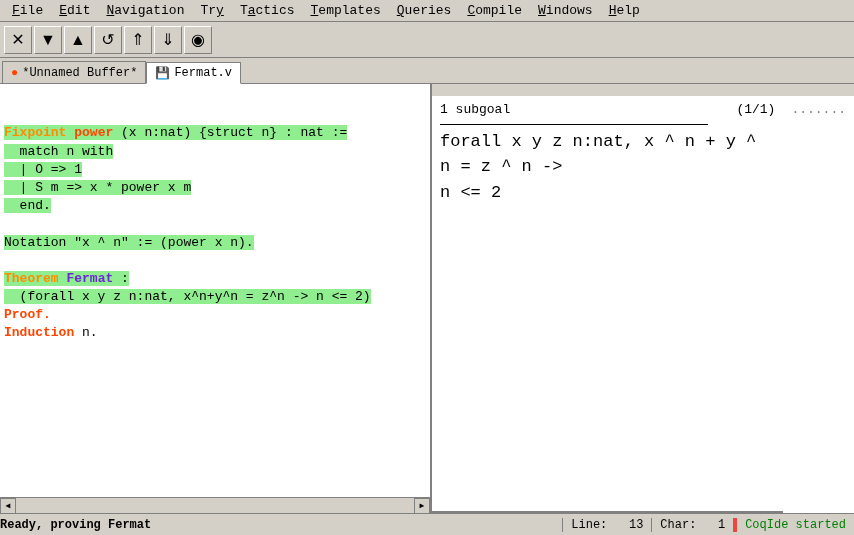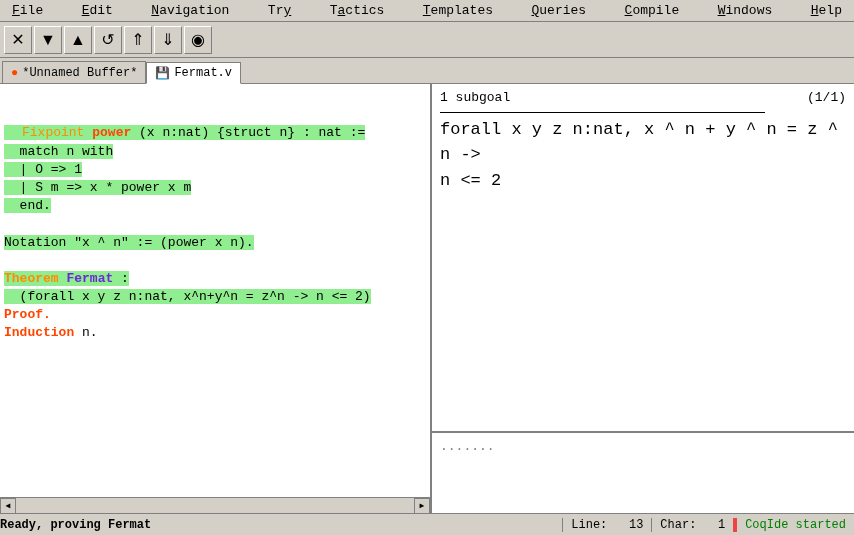--- a/index.html
+++ b/index.html
@@ -15,21 +15,20 @@
     }
 
     
     #menubar {
       background: #d4d0c8;
       display: flex;
       align-items: center;
       height: 22px;
       border-bottom: 1px solid #808080;
       padding: 0 4px;
-      justify-content: space-between;
     }
     .menu-item {
       padding: 2px 8px;
       font-size: 13px;
       cursor: pointer;
       color: #000;
     }
     .menu-item span {
       text-decoration: underline;
     }
@@ -136,22 +135,23 @@
     .scroll-track {
       flex: 1;
       height: 100%;
       background: #d4d0c8;
     }
 
     
     #right-panel {
       flex: 1;
       display: flex;
-      flex-direction: column;
-      background: #fff;
+      flex-direction: row;
+      background: #fff;
+      margin-top: 12px;
     }
 
     
     #goal-area {
       flex: 1;
       padding: 4px 8px;
       font-family: 'Courier New', Courier, monospace;
       font-size: 13px;
       line-height: 1.5;
       overflow: auto;
@@ -249,21 +249,21 @@
   <div class="tab active">
     <span>💾</span>
     <span>Fermat.v</span>
   </div>
 </div>
 
 <div id="main-content">
 
   <div id="editor-panel">
     <div id="editor-area">
-      <pre id="editor-pre"><span class="hl-green"><span style="color:#ff8c00;font-weight:normal;padding-left:18px;">Fixpoint</span> <span style="color:#ff4500;font-weight:bold;">power</span> (x n:nat) {struct n} : nat :=
+      <pre id="editor-pre"><span class="hl-green"><span style="color:#ff8c00;font-weight:bold;">Fixpoint</span> <span style="color:#ff4500;font-weight:bold;">power</span> (x n:nat) {struct n} : nat :=
   match n with
   | O =&gt; 1
   | S m =&gt; x * power x m
   end.
 
 <span style="color:#000000;">Notation "x ^ n" := (power x n).</span>
 
 <span style="color:#ff8c00;font-weight:bold;">Theorem</span> <span style="color:#6d28d9;font-weight:bold;font-family:Liberation Mono, monospace;">Fermat</span> :
   (forall x y z n:nat, x^n+y^n = z^n -&gt; n &lt;= 2)</span>
 <span style="color:#ff4500;font-weight:bold;">Proof.</span>

